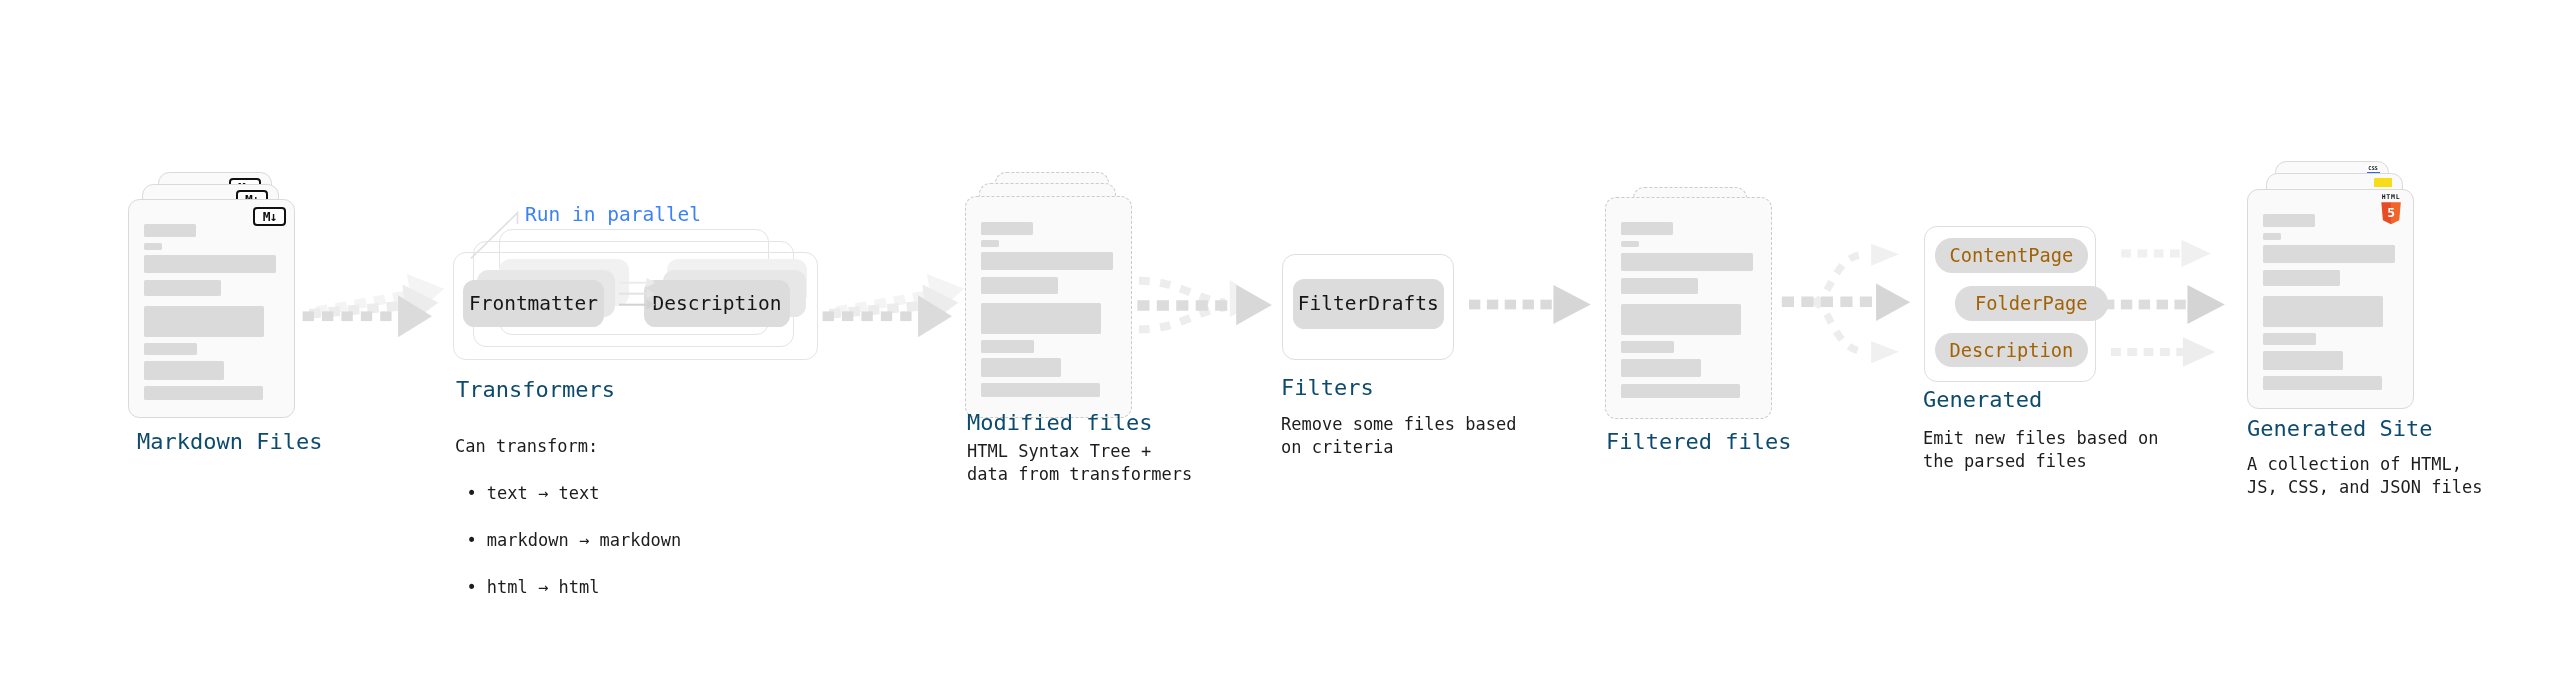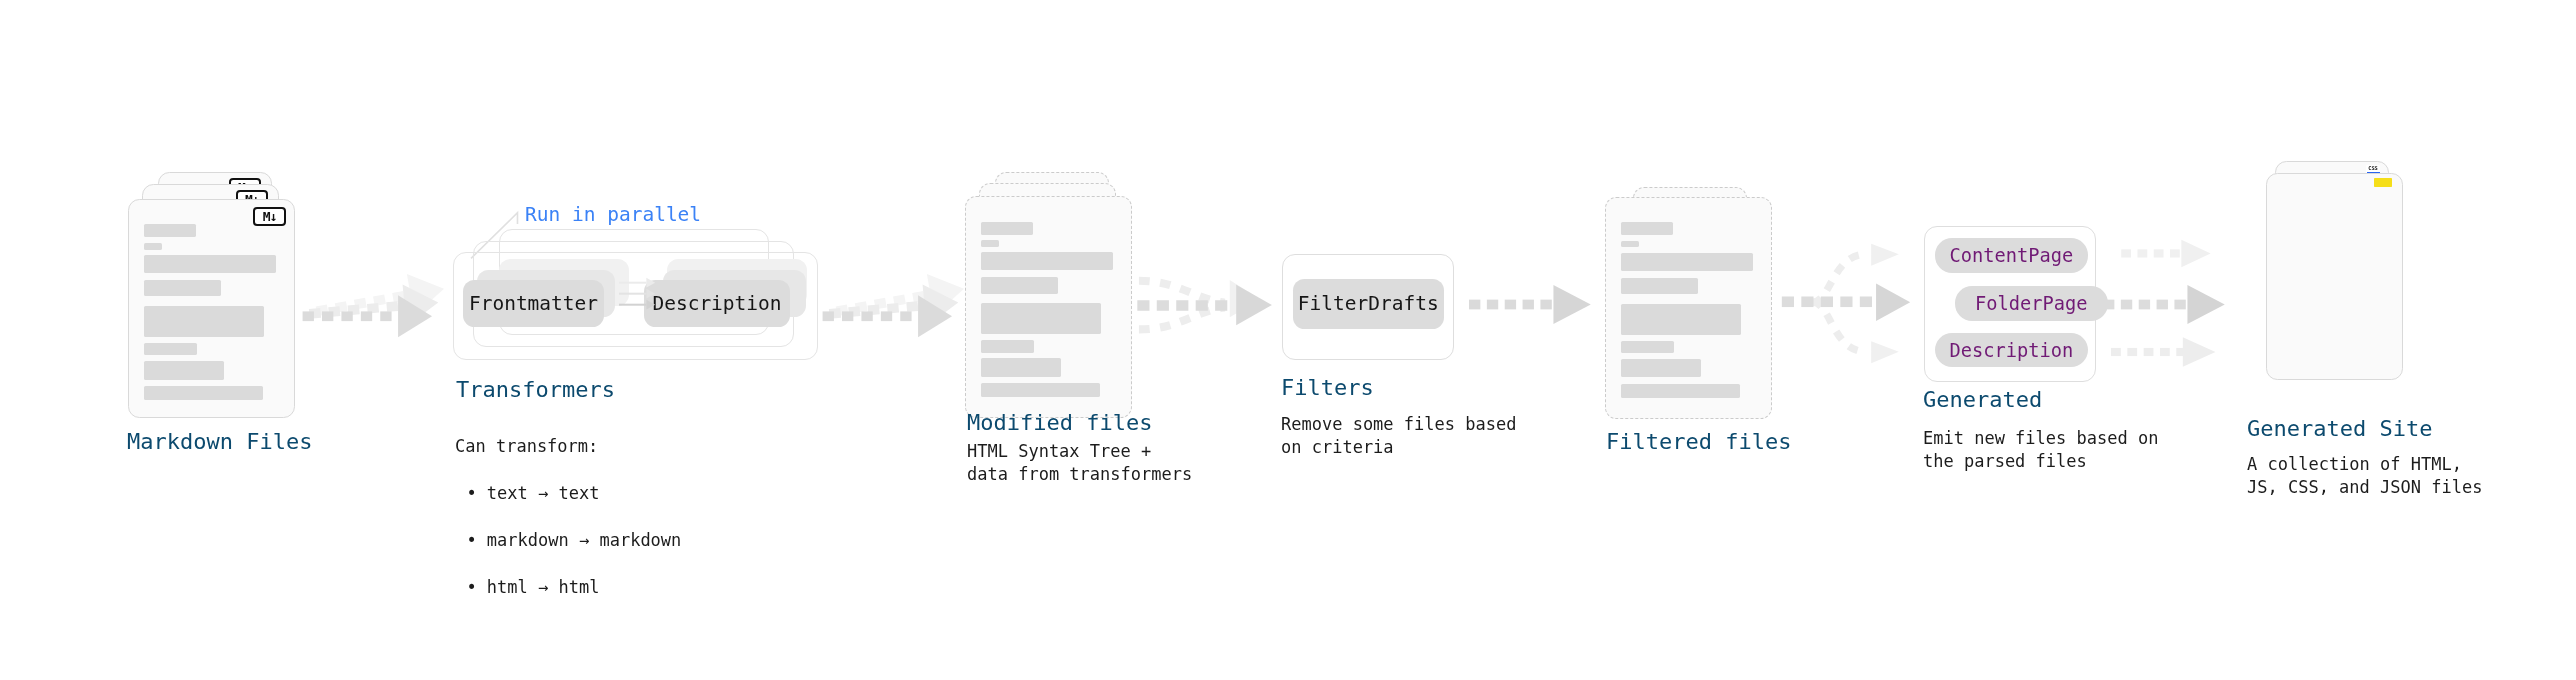--- a/index.html
+++ b/index.html
@@ -33,21 +33,21 @@
 
   
   .tcard{position:absolute;background:transparent;border:1.6px solid #e4e4e4;border-radius:13px;box-sizing:border-box;}
   .pill{position:absolute;background:#dcdcdc;border-radius:11.4px;display:flex;align-items:center;justify-content:center;
     font-size:19.5px;color:#161616;white-space:nowrap;}
   .pill.ghost1{background:#e7e7e7;}
   .pill.ghost2{background:#f1f1f1;}
 
   .card{position:absolute;background:#fff;border:1.6px solid #dedede;border-radius:13px;box-sizing:border-box;}
   .epill{position:absolute;left:9.8px;width:153px;background:#dcdcdc;border-radius:17px;display:flex;align-items:center;justify-content:center;
-    font-size:18.7px;color:#701a75;white-space:nowrap;}
+    font-size:18.7px;color:#a16207;white-space:nowrap;}
 
   .note{position:absolute;font-size:19.5px;color:#3b82f6;white-space:nowrap;}
 
   
   .css-badge{position:absolute;top:3.3px;right:8.1px;width:14.6px;height:9px;background:#fff;border-radius:0.8px;
     display:flex;flex-direction:column;align-items:center;justify-content:flex-start;}
   .css-badge .css-txt{font-size:5.3px;font-weight:bold;color:#111;line-height:6.5px;}
   .css-badge .css-bar{width:13px;height:2.4px;background:#2965f1;}
   .js-badge{position:absolute;top:4.1px;right:9.8px;width:18px;height:9px;background:#f5de19;border-radius:0.8px;}
   .html5{position:absolute;top:4.1px;right:12.2px;width:19.5px;text-align:center;}
@@ -75,21 +75,21 @@
       <div class="bar b1"></div>
       <div class="bar b2"></div>
       <div class="bar b3"></div>
       <div class="bar b4"></div>
       <div class="bar b5"></div>
       <div class="bar b6"></div>
       <div class="bar b7"></div>
       <div class="bar b8"></div>
     </div>
   </div>
-  <div class="stage-title" style="left:127px;top:429px;">Markdown Files</div>
+  <div class="stage-title" style="left:137px;top:429px;">Markdown Files</div>
 
   <svg class="abs" style="left:302px;top:258px;" width="163" height="89" viewBox="0 0 200 110">
     <g fill="#f4f4f4" transform="translate(16,-20) rotate(-10 80 72)">
       <rect x="0" y="66" width="14" height="12"></rect>
         <rect x="24" y="66" width="14" height="12"></rect>
         <rect x="48" y="66" width="14" height="12"></rect>
         <rect x="72" y="66" width="14" height="12"></rect>
         <rect x="96" y="66" width="14" height="12"></rect>
       <polygon points="118,46 160,72 118,98"></polygon>
     </g>
@@ -299,19 +299,35 @@
   <div class="abs" style="left:2247px;top:161px;width:197px;height:252px;">
     <div class="doc" style="left:28.4px;top:0;width:114px;height:203px;">
       <div class="css-badge">
         <div class="css-txt">CSS</div>
         <div class="css-bar"></div>
       </div>
     </div>
     <div class="doc" style="left:18.7px;top:12.2px;width:137px;height:207px;">
       <div class="js-badge"></div>
     </div>
+    <div class="doc" style="left:0;top:28px;width:167px;height:220px;">
+      <div class="html5">
+        <div class="h5-word">HTML</div>
+        <div class="h5-shield">
+          <div class="h5-num">5</div>
+        </div>
+      </div>
+      <div class="bar b1"></div>
+      <div class="bar b2"></div>
+      <div class="bar b3"></div>
+      <div class="bar b4"></div>
+      <div class="bar b5"></div>
+      <div class="bar b6"></div>
+      <div class="bar b7"></div>
+      <div class="bar b8"></div>
+    </div>
   </div>
   <div class="stage-title" style="left:2247px;top:416px;">Generated Site</div>
   <div class="stage-desc" style="left:2247px;top:453px;">A collection of HTML,
 JS, CSS, and JSON files</div>
 
 </div>
 
 
 </body></html>

